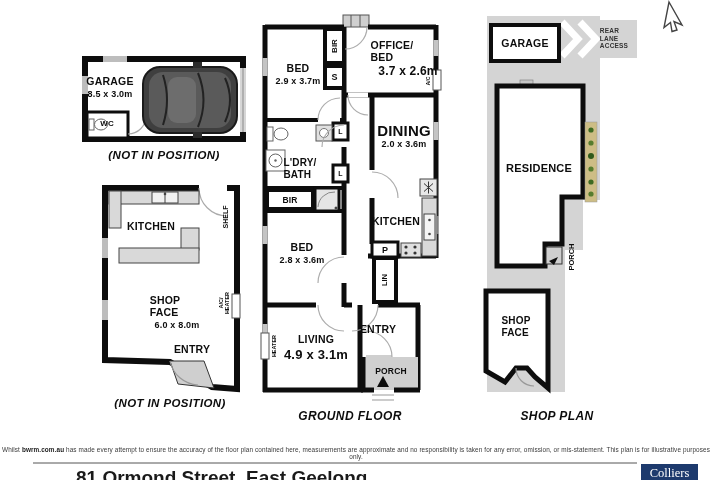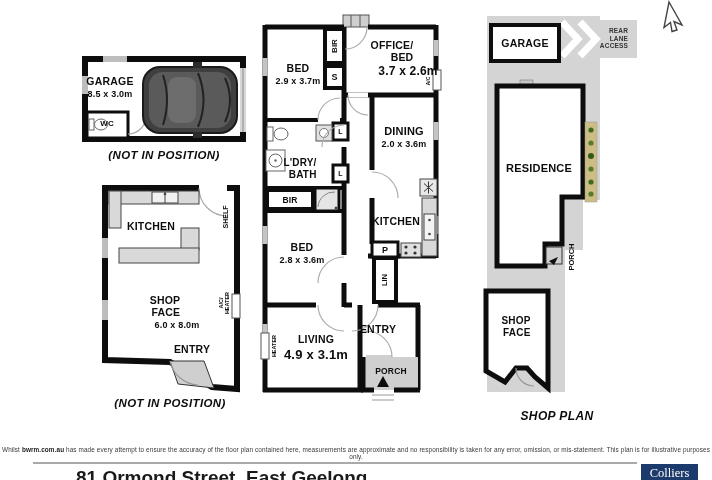--- a/index.html
+++ b/index.html
@@ -2,21 +2,21 @@
 <html><head>
 <meta charset="utf-8">
 <style>
   html,body { margin:0; padding:0; background:#fff; }
   #canvas {
     position:relative; width:712px; height:480px; overflow:hidden;
     background:#ffffff; font-family:"Liberation Sans","DejaVu Sans",sans-serif;
   }
   #plan-svg { position:absolute; left:0; top:0; }
   .lbl {
-    position:absolute; font-weight:bold; color:#0d0d0d; text-align:right;
+    position:absolute; font-weight:bold; color:#0d0d0d; text-align:left;
     white-space:pre-line; line-height:1.18; transform:translate(-50%,-50%);
     letter-spacing:.2px;
   }
   .vlbl {
     position:absolute; font-weight:bold; color:#0d0d0d; text-align:center;
     white-space:pre-line; line-height:1.1;
     transform:translate(-50%,-50%) rotate(-90deg);
   }
   .caption { font-size:11.5px; letter-spacing:.4px;font-style:italic; }
   #disclaimer {
@@ -225,41 +225,42 @@
   <div class="vlbl" style="left:224px;top:303px;font-size:5.5px">A/C/
 HEATER</div>
   <div class="lbl" style="left:192px;top:349px;font-size:10.5px">ENTRY</div>
   <div class="lbl caption" style="left:170px;top:404px">(NOT IN POSITION)</div>
 
   <div class="lbl" style="left:298px;top:68px;font-size:10.5px">BED</div>
   <div class="lbl" style="left:298px;top:81px;font-size:9px">2.9 x 3.7m</div>
   <div class="lbl" style="left:392px;top:51px;font-size:10.5px">OFFICE/
 BED</div>
   <div class="lbl" style="left:408px;top:71px;font-size:12px">3.7 x 2.6m</div>
-  <div class="lbl" style="left:404px;top:131px;font-size:11px">DINING</div>
+  <div class="lbl" style="left:404px;top:131px;font-size:15px">DINING</div>
   <div class="lbl" style="left:404px;top:144px;font-size:9px">2.0 x 3.6m</div>
   <div class="lbl" style="left:300px;top:169px;font-size:10px">L'DRY/
 BATH</div>
   <div class="lbl" style="left:302px;top:247px;font-size:10.5px">BED</div>
   <div class="lbl" style="left:302px;top:260px;font-size:9px">2.8 x 3.6m</div>
   <div class="lbl" style="left:396px;top:221px;font-size:10.5px">KITCHEN</div>
   <div class="lbl" style="left:316px;top:339px;font-size:10.5px">LIVING</div>
   <div class="lbl" style="left:316px;top:355px;font-size:13px">4.9 x 3.1m</div>
   <div class="lbl" style="left:378px;top:329px;font-size:10.5px">ENTRY</div>
   <div class="lbl" style="left:391px;top:371px;font-size:8.5px">PORCH</div>
 
   <div class="vlbl" style="left:334.5px;top:46px;font-size:8px">BIR</div>
   <div class="lbl" style="left:334.5px;top:77px;font-size:9px">S</div>
   <div class="lbl" style="left:290px;top:200px;font-size:8.5px">BIR</div>
   <div class="lbl" style="left:340.5px;top:131.5px;font-size:7px">L</div>
   <div class="lbl" style="left:340.5px;top:173.5px;font-size:7px">L</div>
   <div class="vlbl" style="left:385px;top:280px;font-size:7.5px">LIN</div>
   <div class="lbl" style="left:385px;top:249.5px;font-size:9px">P</div>
   <div class="vlbl" style="left:274px;top:346px;font-size:5.5px">HEATER</div>
   <div class="vlbl" style="left:429px;top:81px;font-size:5px">A/C</div>
+  <div class="lbl caption" style="left:350px;top:416px;font-size:12px">GROUND FLOOR</div>
 
   <div class="lbl" style="left:525px;top:43px;font-size:10.5px">GARAGE</div>
   <div class="lbl" style="left:614px;top:38px;font-size:6.5px;color:#333">REAR
 LANE
 ACCESS</div>
   <div class="lbl" style="left:539px;top:168px;font-size:11px">RESIDENCE</div>
   <div class="vlbl" style="left:572px;top:257px;font-size:7.5px">PORCH</div>
   <div class="lbl" style="left:516px;top:327px;font-size:10px">SHOP
 FACE</div>
   <div class="lbl caption" style="left:557px;top:416px;font-size:12px">SHOP PLAN</div>

